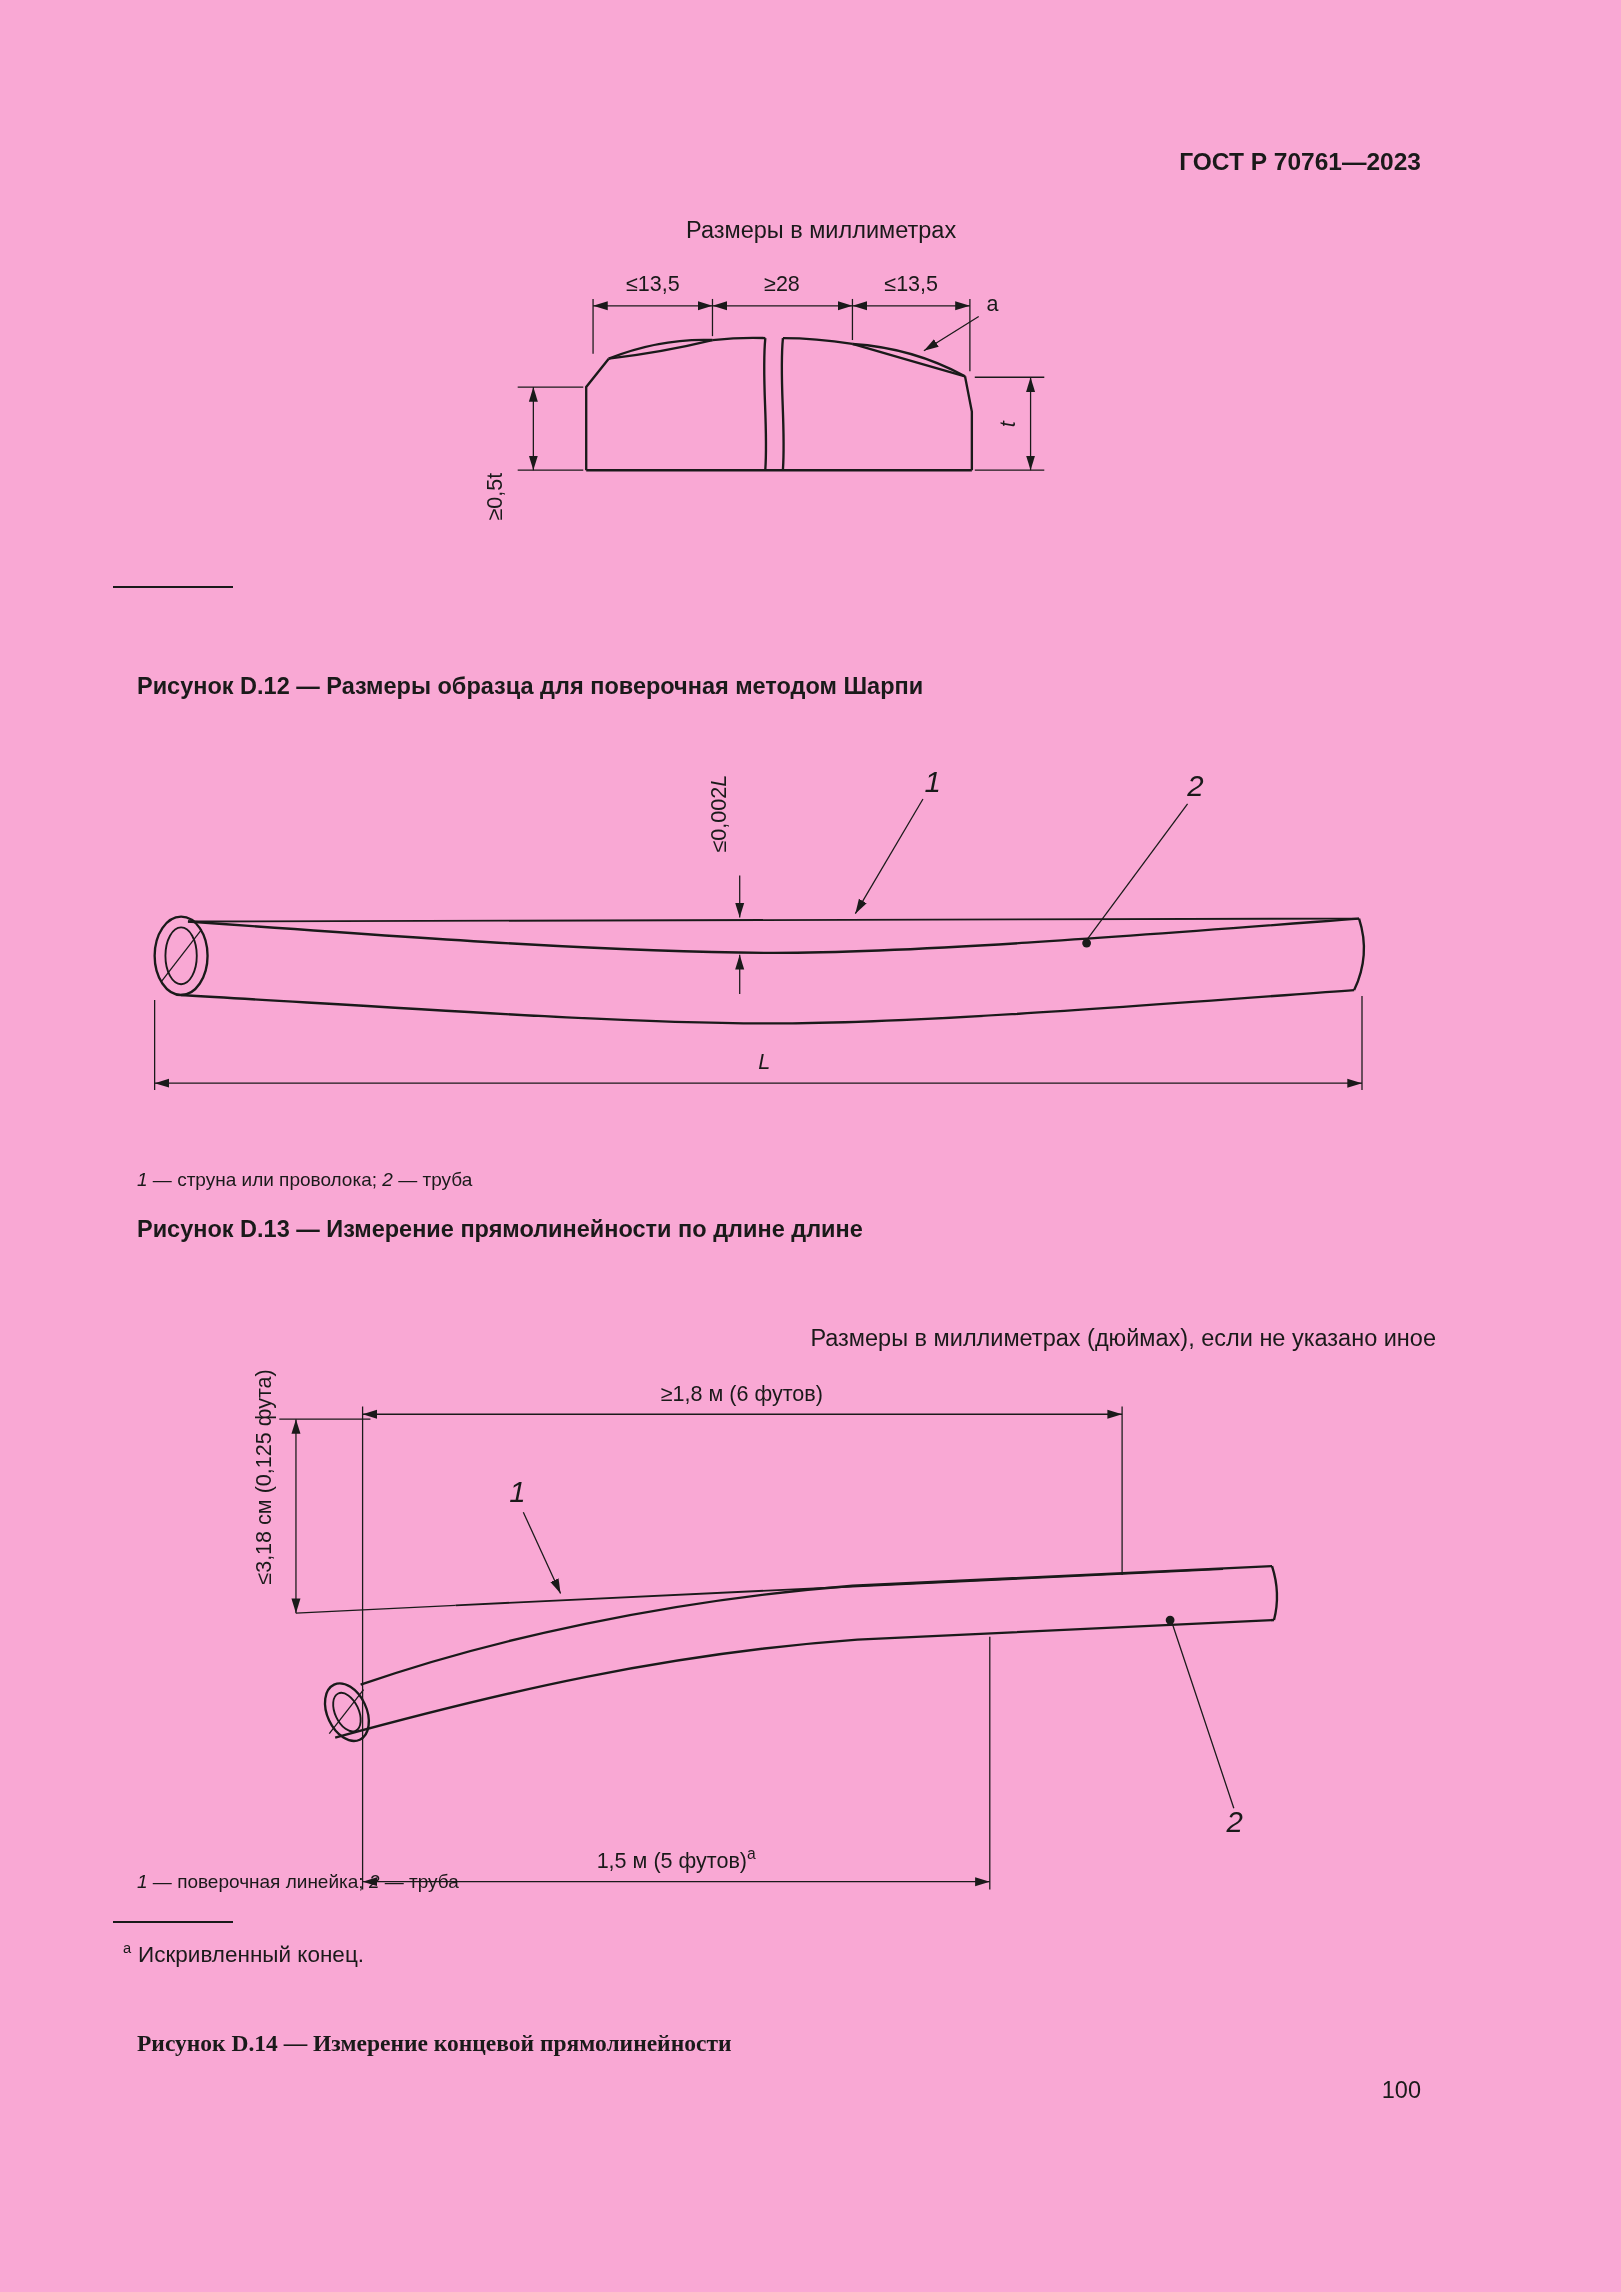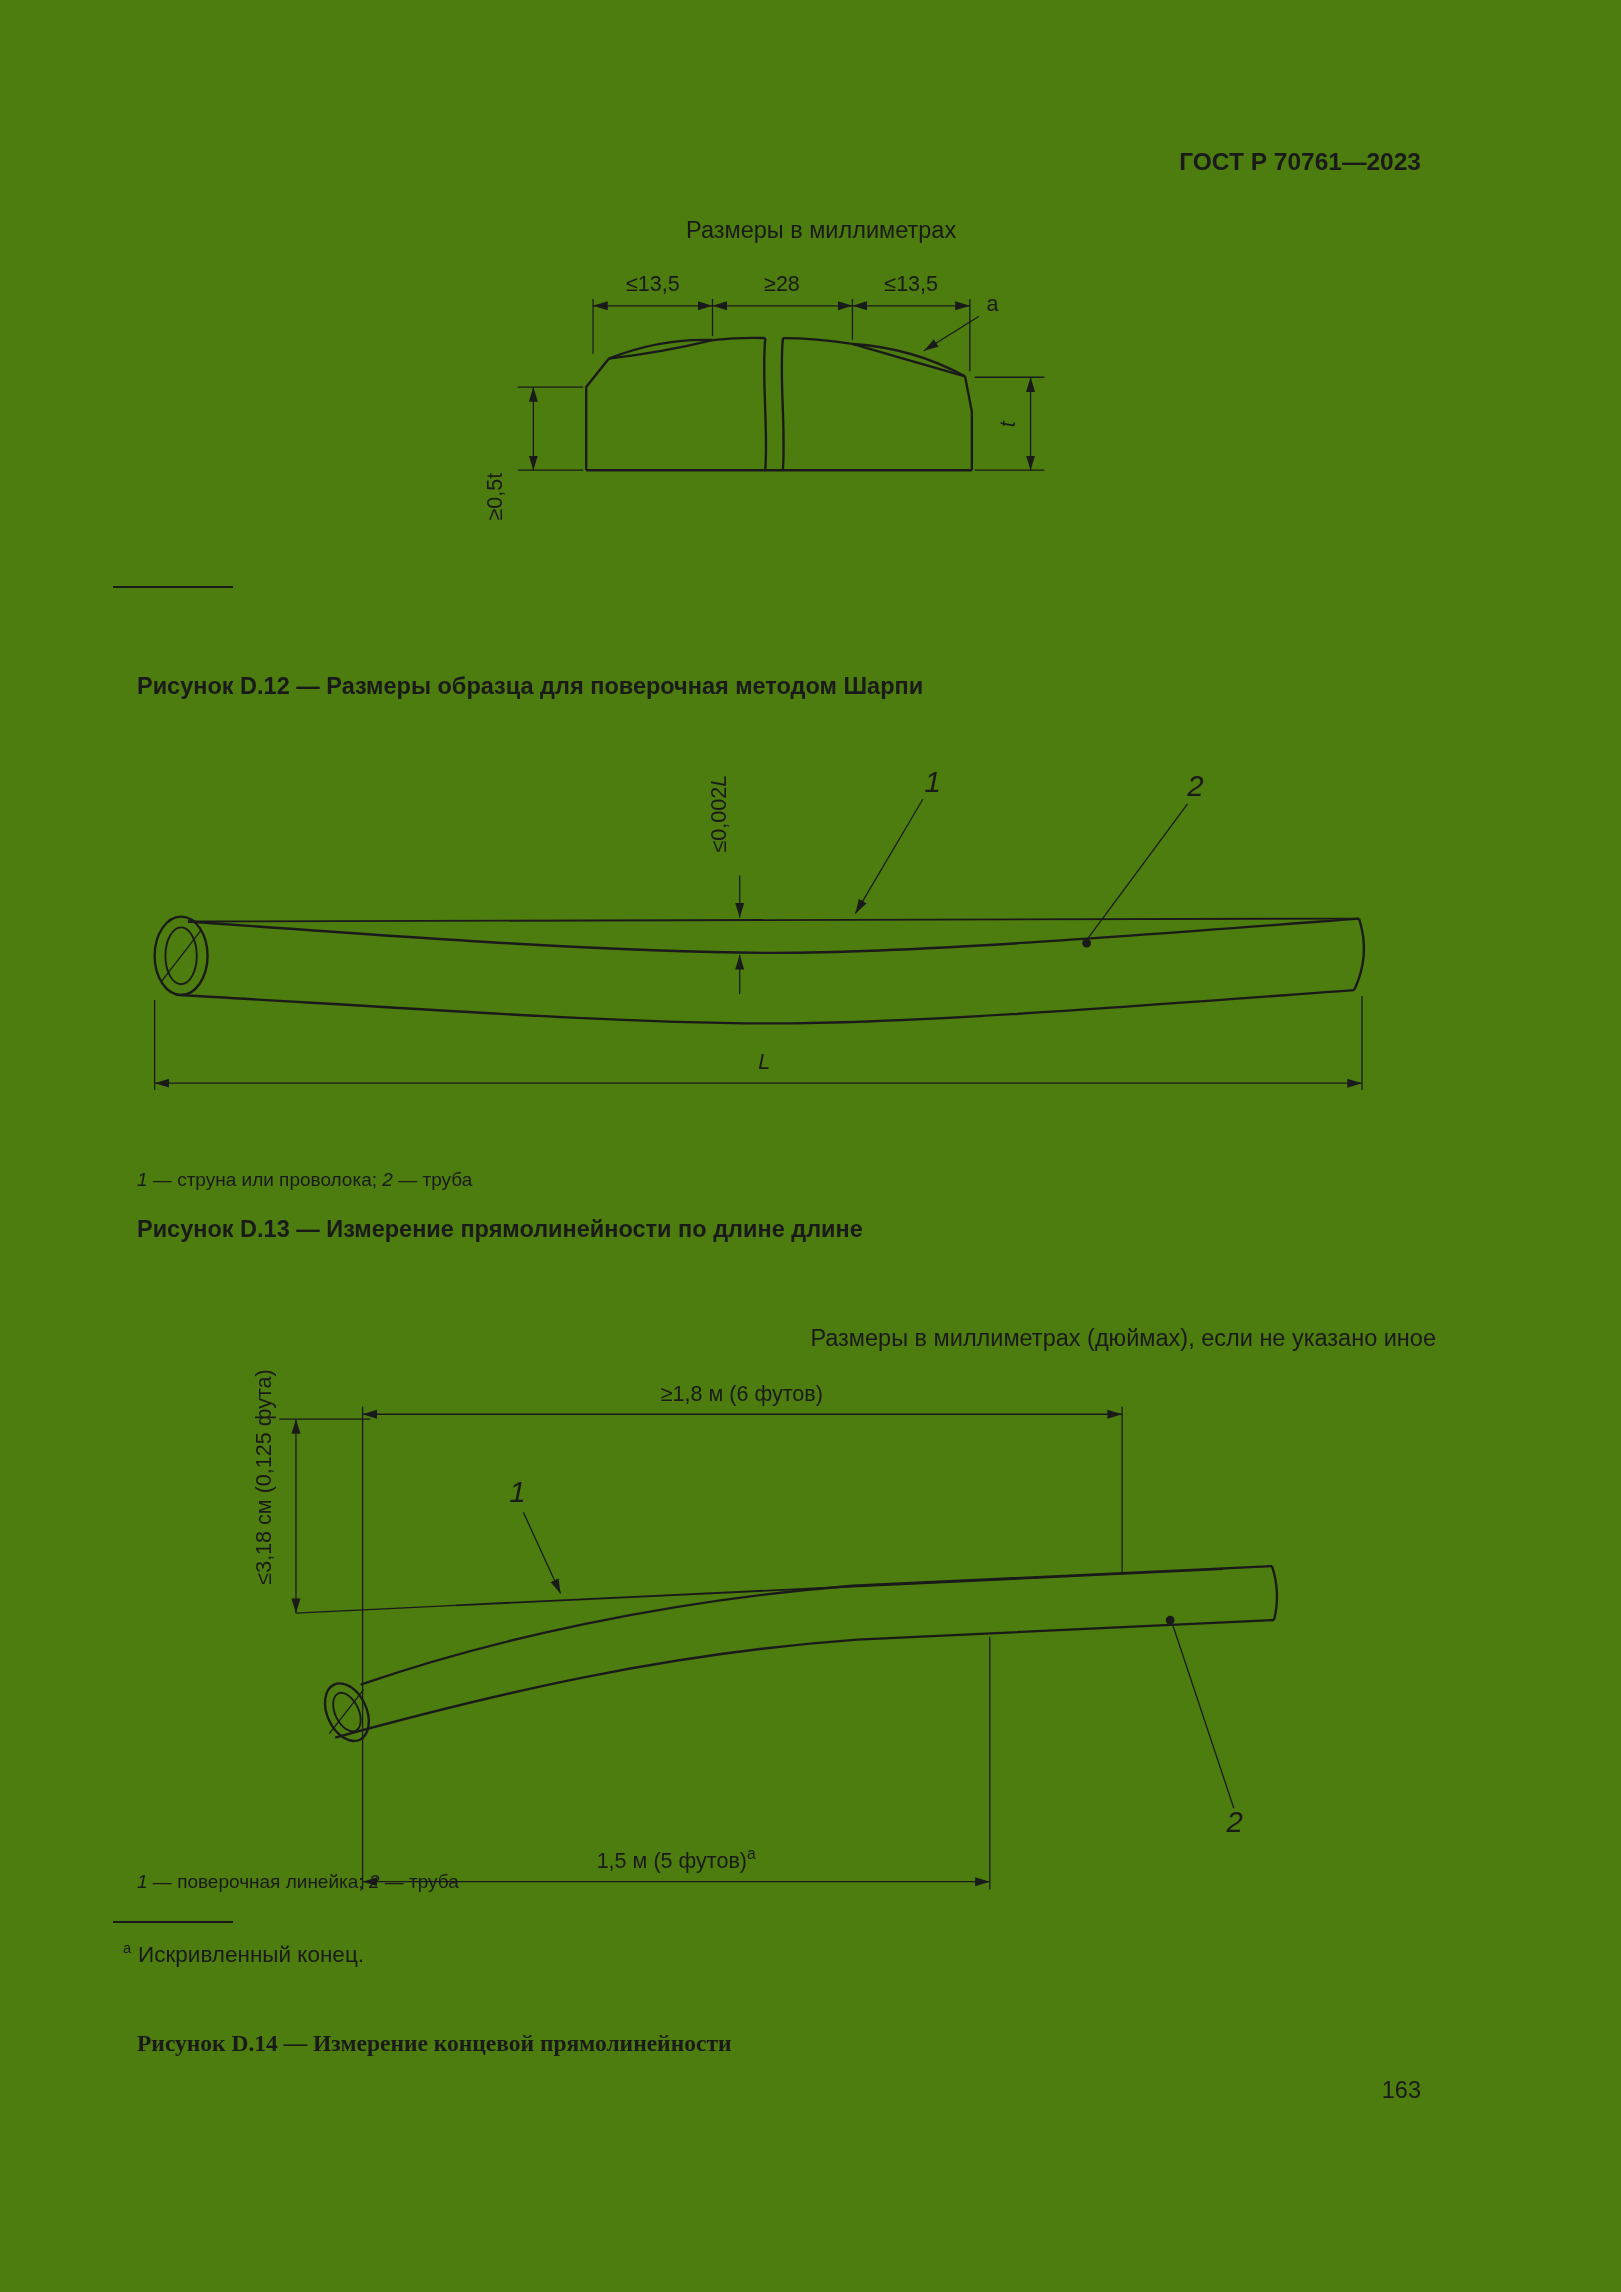--- a/index.html
+++ b/index.html
@@ -1,19 +1,19 @@
 <!DOCTYPE html>
 <html><head>
 <meta charset="utf-8">
 <style>
   html,body{margin:0;padding:0;background:#ffffff;}
   .page{
     position:relative;
     width:1621px;height:2293px;
-    background:#4d7c0f;
+    background:#f9a8d4;
     font-family:"Liberation Sans", sans-serif;
     color:#1a1a1a;
     overflow:hidden;
   }
   .abs{position:absolute;}
   .center{text-align:left;}
   .right{text-align:right;}
   .bold{font-weight:bold;}
   .t24{font-size:23.5px;line-height:1.25;}
   .t23{font-size:22.5px;line-height:1.25;}
@@ -187,16 +187,16 @@
   <div class="abs rule" style="left:113px;top:1921px;width:120px;"></div>
   <div class="abs t23" style="left:123px;top:1939px;width:1176px;">
     <sup class="fnm">a</sup><span>Искривленный конец.</span>
   </div>
 
   <div class="abs center t22" style="left:137px;top:1870px;width:1274px;">
     <span class="it">1</span><span> — поверочная линейка; </span><span class="it">2</span><span> — труба</span>
   </div>
   <div class="abs center bold t24" style="left:137px;top:2029px;width:1274px;font-family:Liberation Serif, serif;">Рисунок D.14 — Измерение концевой прямолинейности</div>
 
-  <div class="abs right t24" style="left:1274px;top:2076px;width:147px;">163</div>
+  <div class="abs right t24" style="left:1274px;top:2076px;width:147px;">100</div>
 
 </div>
 
 
 </body></html>

